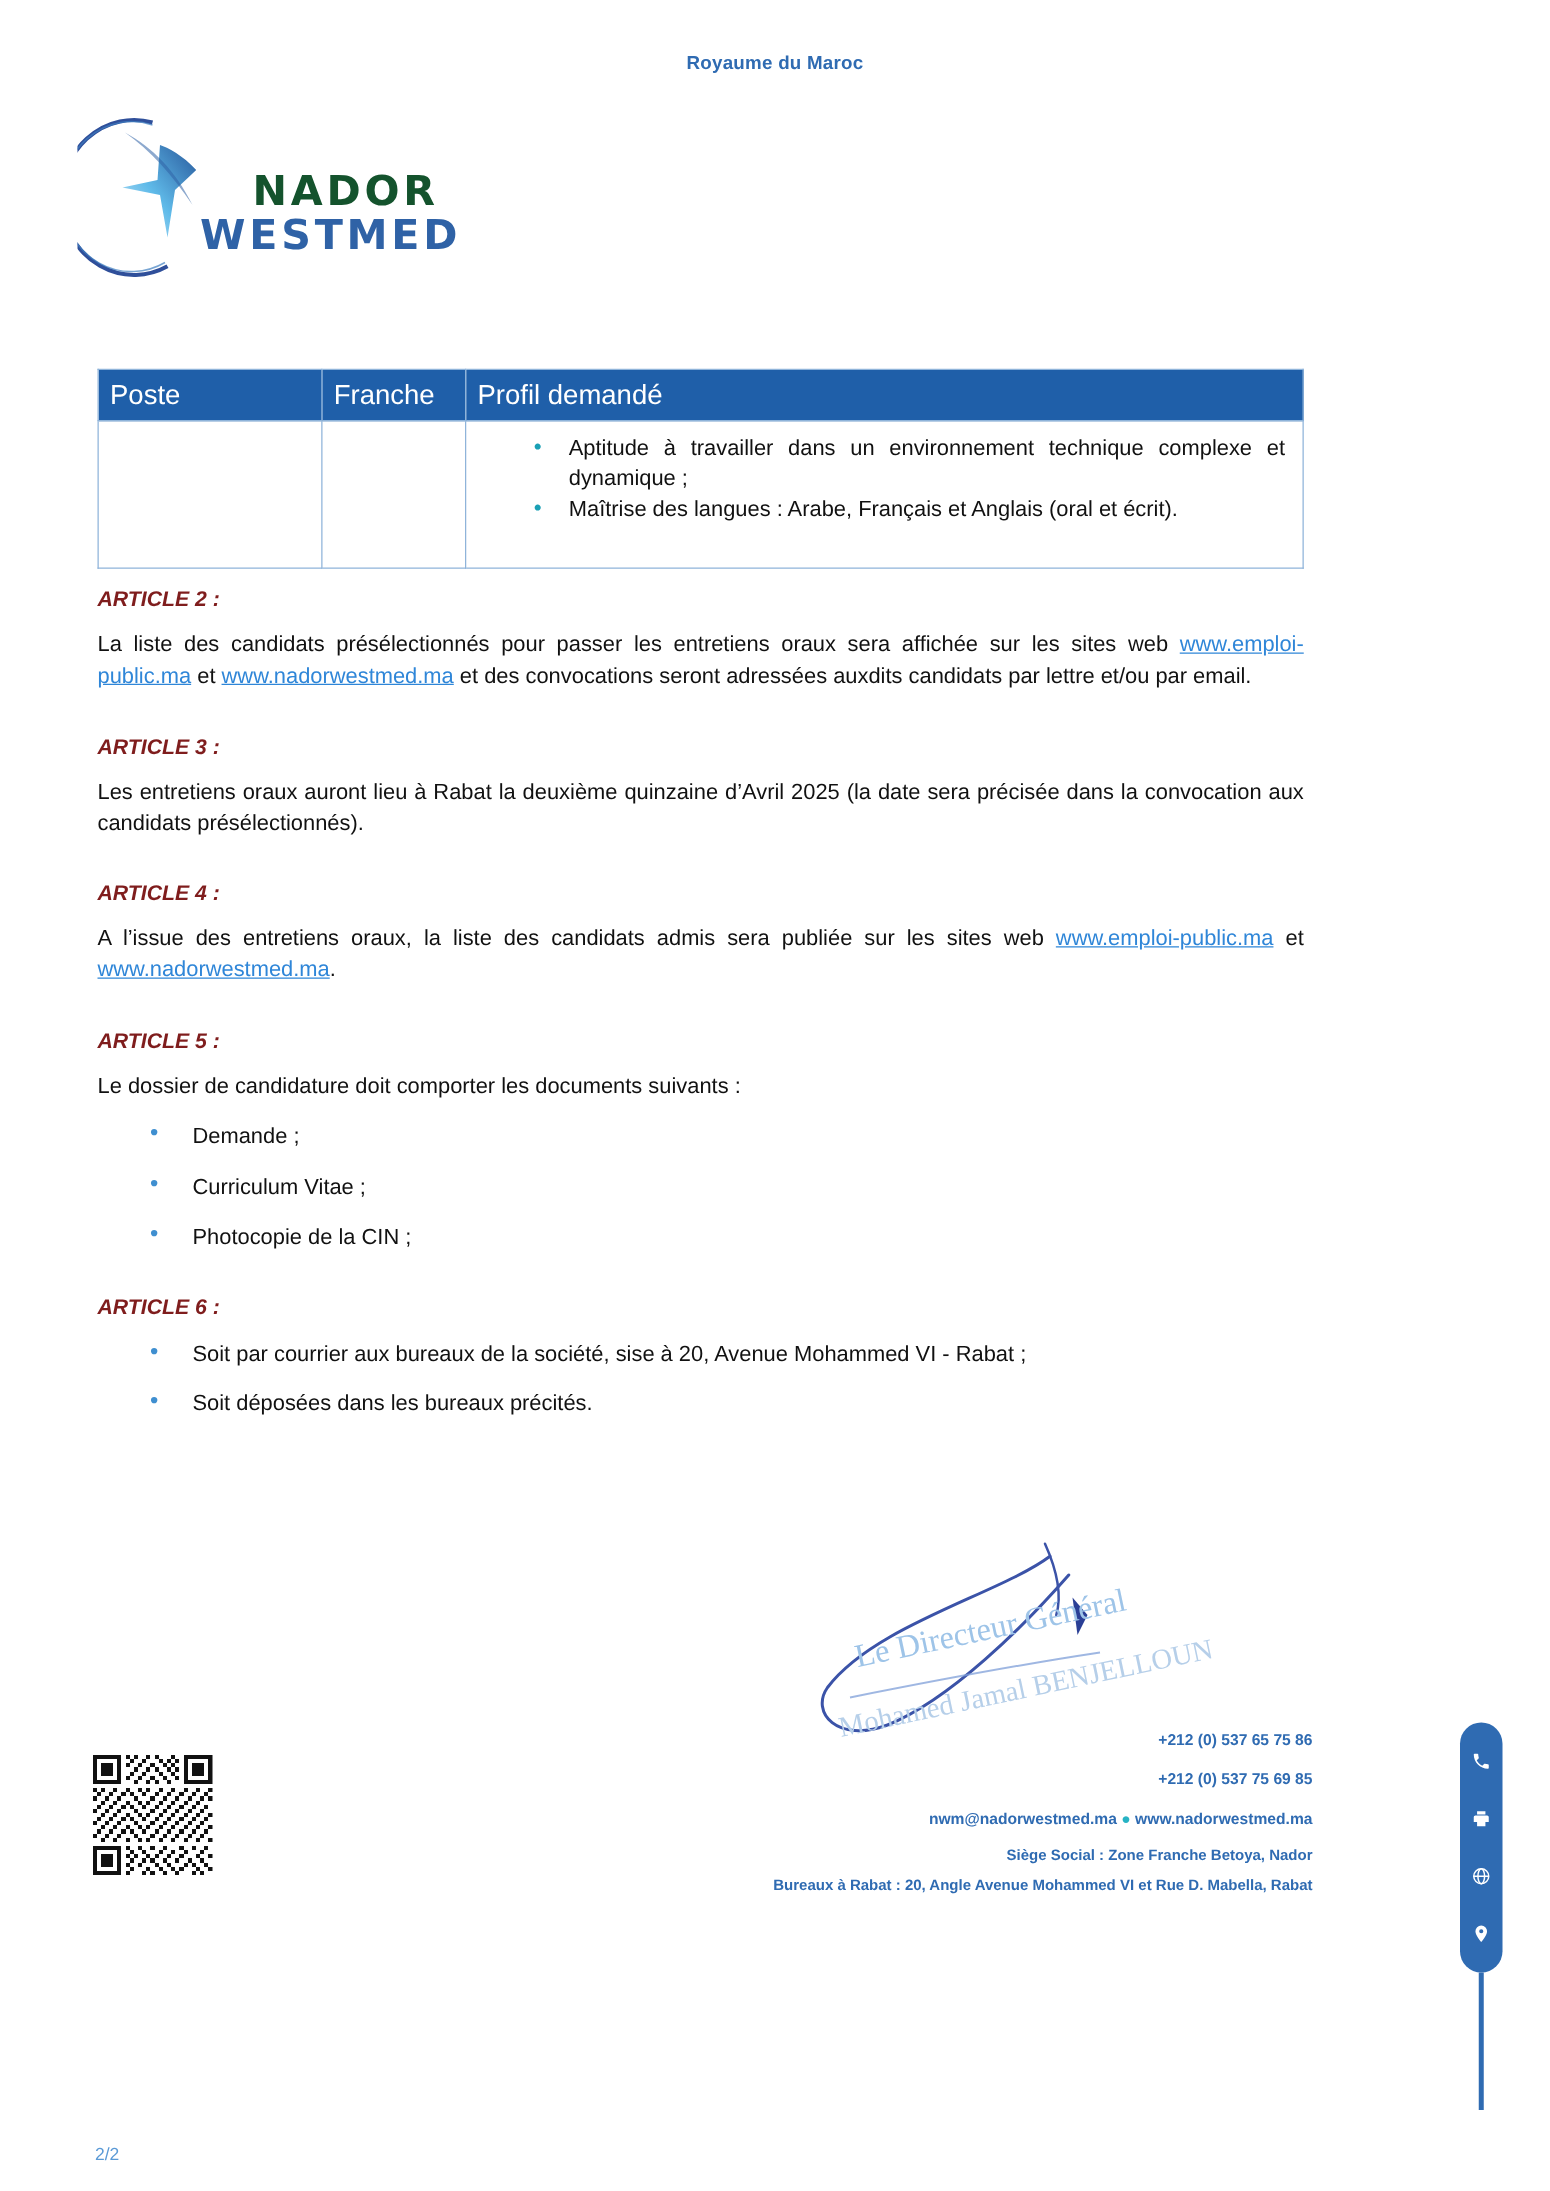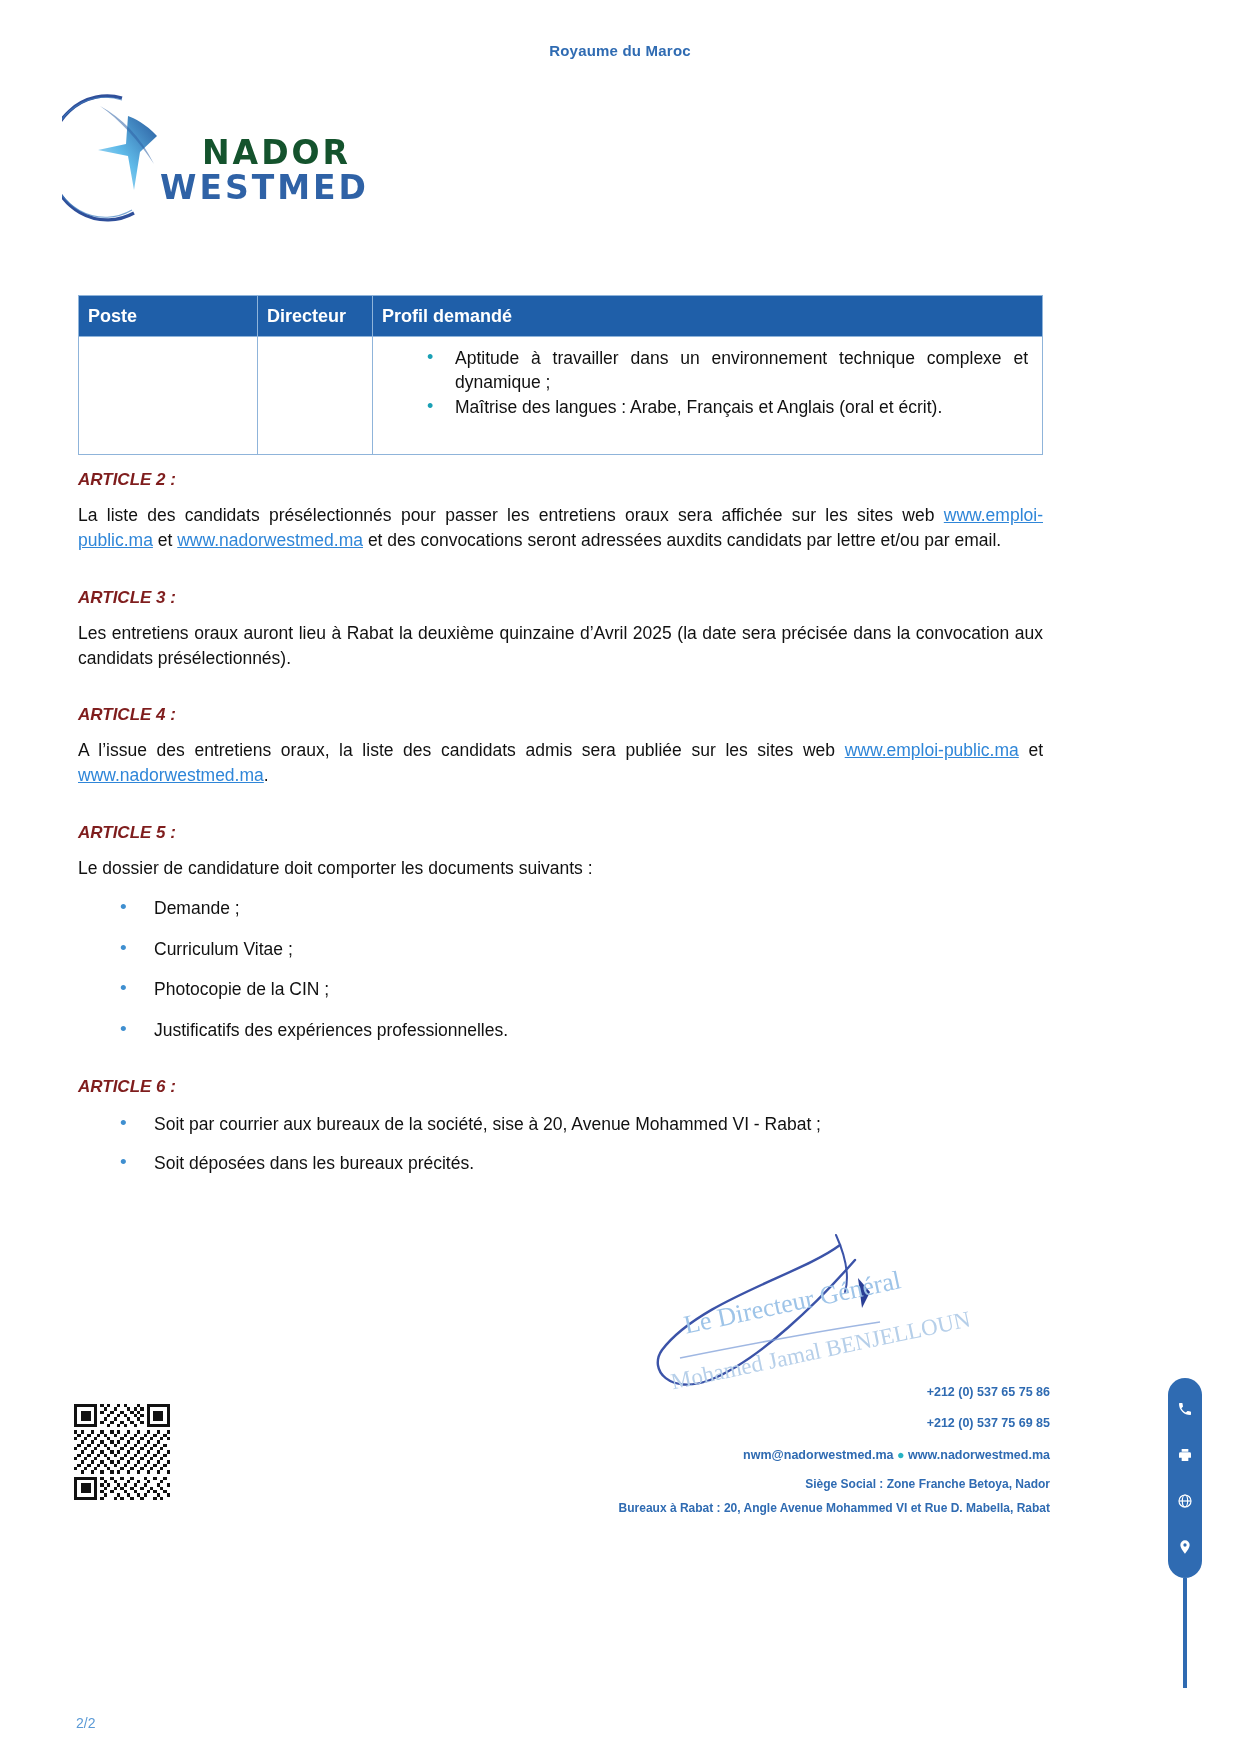--- a/index.html
+++ b/index.html
@@ -68,22 +68,22 @@
     position: absolute;
     left: 78px;
     top: 295px;
     width: 965px;
     border-collapse: collapse;
     table-layout: fixed;
   }
   .tbl th {
     background: #1f5fa9;
     color: #ffffff;
-    font-size: 18px;
-    font-weight: bold;
+    font-size: 22px;
+    font-weight: normal;
     text-align: left;
     padding: 6px 9px;
     border: 1px solid #8fb4da;
     vertical-align: middle;
     height: 28px;
   }
   .tbl td {
     border: 1px solid #8fb4da;
     padding: 9px 8px 12px 24px;
     vertical-align: top;
@@ -279,21 +279,21 @@
     <div class="logo-word">
       <div class="logo-nador">NADOR</div>
       <div class="logo-westmed">WESTMED</div>
     </div>
   </div>
 
   <table class="tbl">
     <thead>
       <tr>
         <th class="col-poste">Poste</th>
-        <th class="col-eff">Directeur</th>
+        <th class="col-eff">Franche</th>
         <th>Profil demandé</th>
       </tr>
     </thead>
     <tbody>
       <tr>
         <td></td>
         <td></td>
         <td>
           <ul class="profile-list">
             <li>Aptitude à travailler dans un environnement technique complexe et dynamique ;</li>
@@ -314,21 +314,20 @@
 
     <div class="art-head sp">ARTICLE 4 :</div>
     <p class="para"><span>A l’issue des entretiens oraux, la liste des candidats admis sera publiée sur les sites web </span><a class="lnk" href="#">www.emploi-public.ma</a><span> et </span><a class="lnk" href="#">www.nadorwestmed.ma</a><span>.</span></p>
 
     <div class="art-head sp">ARTICLE 5 :</div>
     <p class="para">Le dossier de candidature doit comporter les documents suivants :</p>
     <ul class="doc-list">
       <li>Demande ;</li>
       <li>Curriculum Vitae ;</li>
       <li>Photocopie de la CIN ;</li>
-      <li>Justificatifs des expériences professionnelles.</li>
     </ul>
 
     <div class="art-head sp">ARTICLE 6 :</div>
     <ul class="doc-list tight">
       <li>Soit par courrier aux bureaux de la société, sise à 20, Avenue Mohammed VI - Rabat ;</li>
       <li>Soit déposées dans les bureaux précités.</li>
     </ul>
   </div>
 
   <div class="signature">

